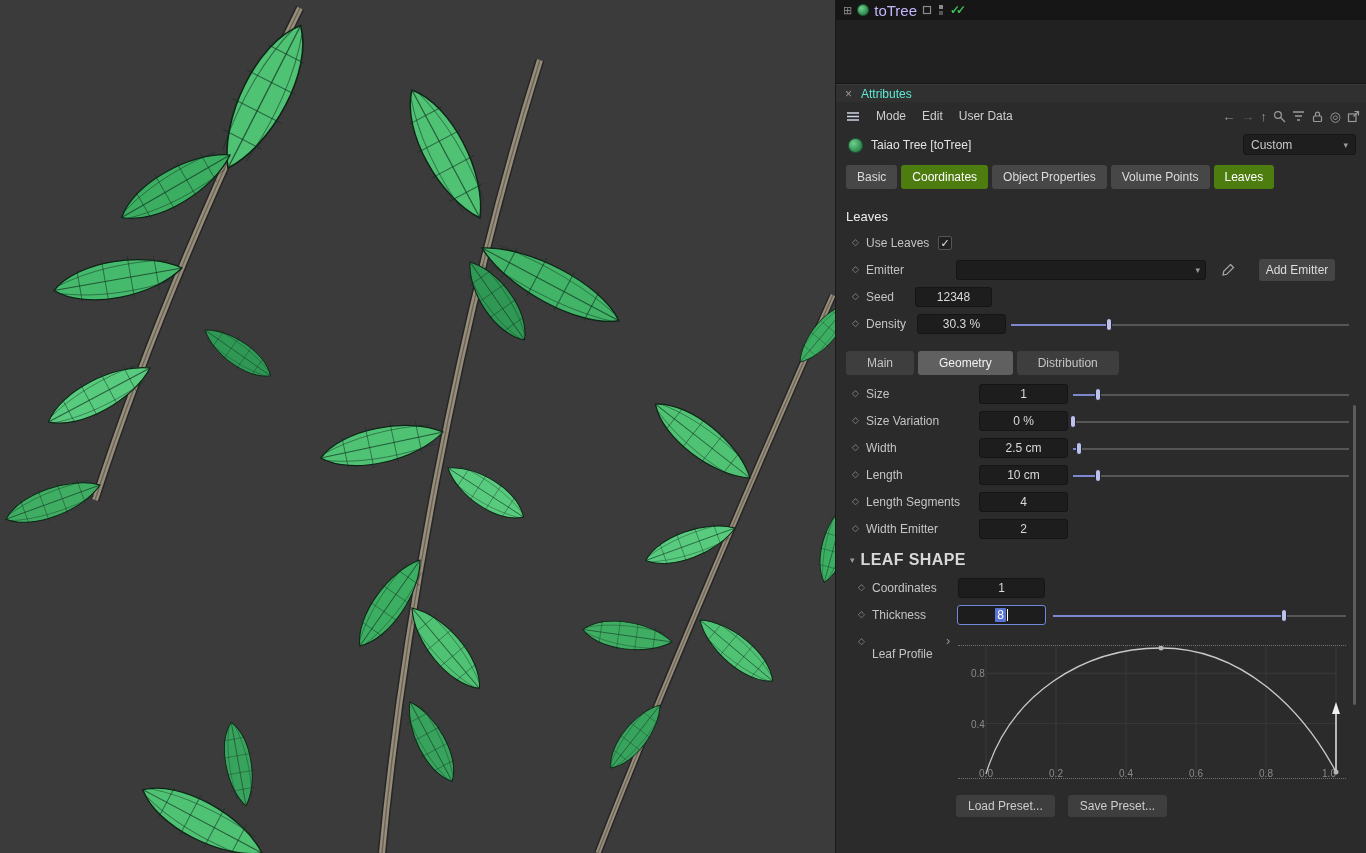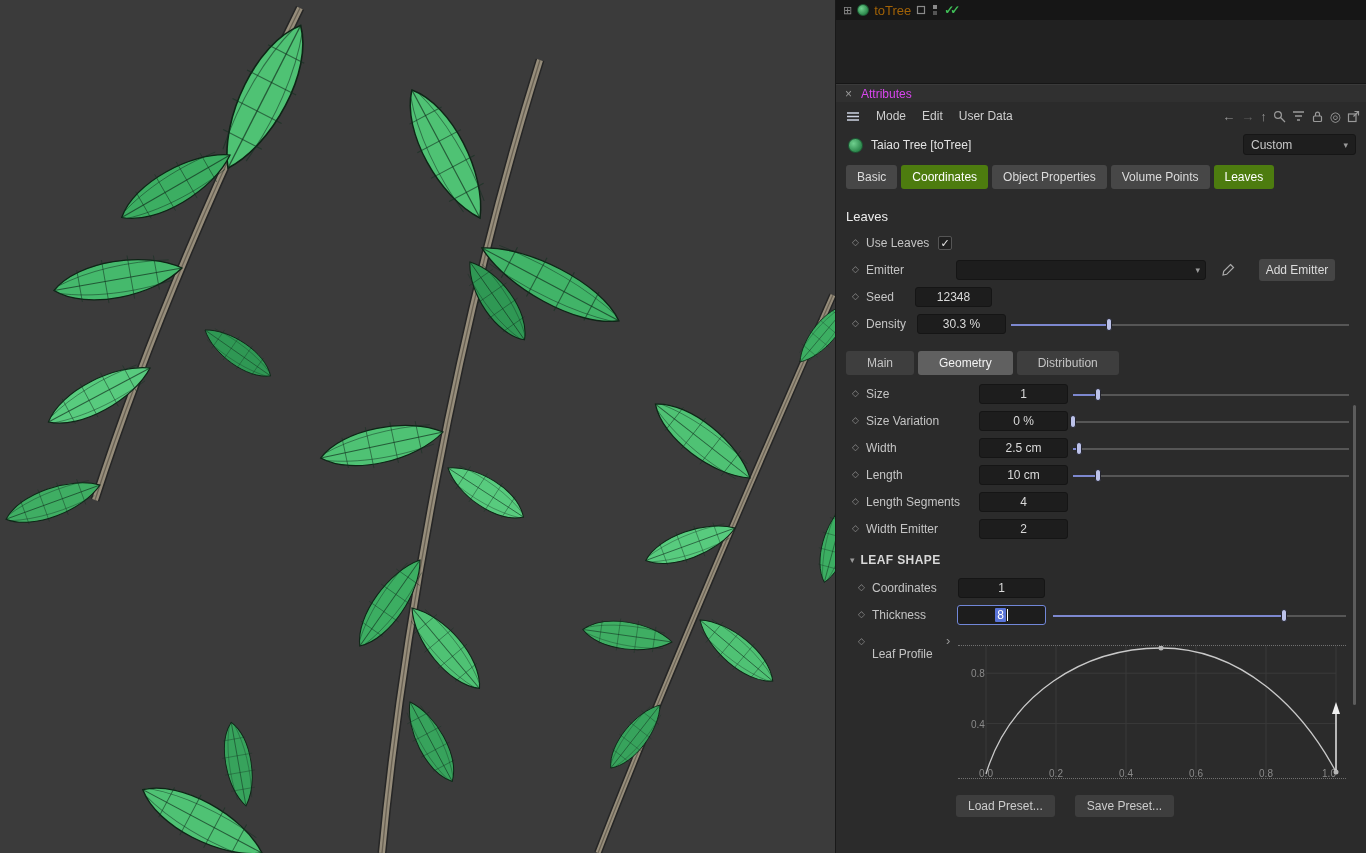--- a/index.html
+++ b/index.html
@@ -5,29 +5,29 @@
   *{margin:0;padding:0;box-sizing:border-box}
   html,body{width:1366px;height:853px;overflow:hidden;background:#2b2b2b;
     font-family:"Liberation Sans",sans-serif;color:#c8c8c8;font-size:12px}
   .viewport{position:absolute;left:0;top:0;width:835px;height:853px;background:#3b3b3b}
   .right{position:absolute;left:835px;top:0;width:531px;height:853px;background:#2b2b2b;border-left:1px solid #191919}
 
   
   .om-strip{height:20px;background:#161616;display:flex;align-items:center;gap:5px;padding-left:7px}
   .om-grid{color:#8a8a8a;font-size:11px}
   .mini-tree{width:12px;height:12px;border-radius:50%;background:radial-gradient(circle at 35% 35%,#6fd08e,#2e8a4e 70%);border:1px solid #1d5a34}
-  .om-label{color:#a16207;font-size:13px}
+  .om-label{color:#c4b5fd;font-size:15px}
   .om-ico{display:inline-flex}
   .dbl-check{color:#3fbf57;font-weight:bold;font-size:12px;letter-spacing:-4px;padding-right:4px}
   .om-space{height:64px;background:#212121;border-bottom:1px solid #161616}
 
   
   .attr-title{height:18px;background:#303030;display:flex;align-items:center;gap:9px;padding-left:9px;border-top:1px solid #3a3a3a}
   .attr-close{color:#9a9a9a;font-size:12px;cursor:default}
-  .attr-title-text{color:#d946ef}
+  .attr-title-text{color:#5eead4}
 
   
   .menu-row{height:28px;display:flex;align-items:center;gap:16px;padding-left:10px;position:relative}
   .menu-label{color:#cfcfcf}
   .menu-icons{position:absolute;right:6px;top:0;height:28px;display:flex;align-items:center;gap:6px}
   .mi{color:#9a9a9a;font-size:13px;display:inline-flex;align-items:center}
   .mi.dim{color:#5f5f5f}
   .mi svg{display:block}
 
   
@@ -65,34 +65,34 @@
   .slider .track{position:absolute;left:0;right:0;top:6px;height:2px;background:#565656}
   .slider .fill{position:absolute;left:0;top:6px;height:2px;background:#7d88cf}
   .slider .knob{position:absolute;top:0;width:6px;height:13px;background:#bcc2e9;border:1px solid #23242e;border-radius:3px;margin-left:-3px}
 
   .subtabs{display:flex;gap:4px;margin:13px 0 0 10px}
   .stab{height:24px;background:#3e3e3e;border-radius:3px;color:#c4c4c4;display:inline-flex;align-items:center;justify-content:center;padding:0 21px}
   .stab.active{background:#606060;color:#f2f2f2}
 
   .ls-header{margin-top:8px;height:18px;display:flex;align-items:center;gap:6px;padding-left:14px}
   .ls-chev{color:#9a9a9a;font-size:9px}
-  .ls-title{color:#d8d8d8;font-weight:bold;font-size:12px;letter-spacing:.4px}
+  .ls-title{color:#d8d8d8;font-weight:bold;font-size:16px;letter-spacing:.4px}
 
   .profile{position:relative;height:150px}
   .graph{position:absolute;left:122px;top:16px;width:388px;height:134px;border-top:1px dotted #707070;border-bottom:1px dotted #707070}
   .graph svg{display:block}
   .grid{stroke:#3a3a3a;stroke-width:1}
   .tick{fill:#8a8a8a;font-size:10px;font-family:"Liberation Sans",sans-serif}
   .curve{stroke:#c9c9c9;stroke-width:1.3;fill:none}
   .dot{fill:#b5b5b5}
   .arrow{stroke:#f0f0f0;stroke-width:1.4}
   .arrowhead{fill:#f0f0f0}
   .expander{position:absolute;left:110px;top:4px;color:#9a9a9a;font-size:13px}
 
-  .footer{display:flex;gap:20px;margin:16px 0 0 120px}
+  .footer{display:flex;gap:13px;margin:16px 0 0 120px}
   .fbtn{height:22px;background:#3e3e3e;border-radius:3px;color:#cccccc;display:inline-flex;align-items:center;justify-content:center;padding:0 12px}
 
   .scroll-thumb{position:absolute;left:517px;top:405px;width:3px;height:300px;background:#5c5c5c;border-radius:2px}
 </style>
 </head>
 <body>
 
 <div class="viewport">
   <svg width="835" height="853" viewBox="0 0 835 853">
     <defs>

